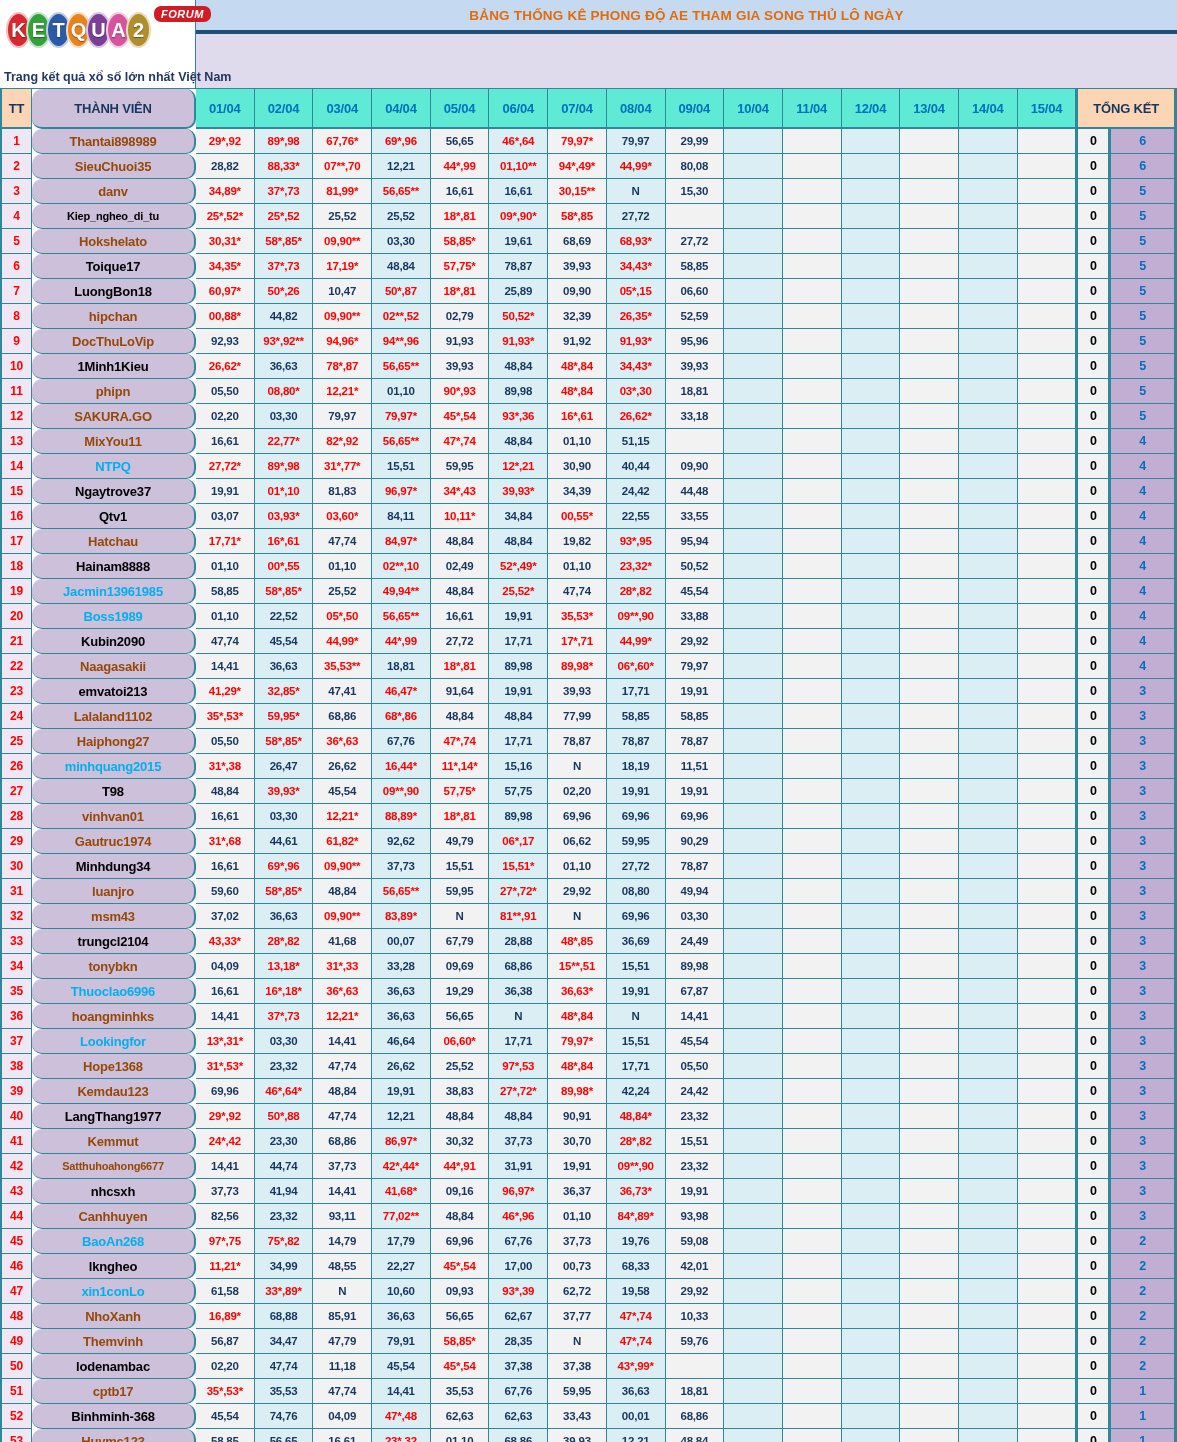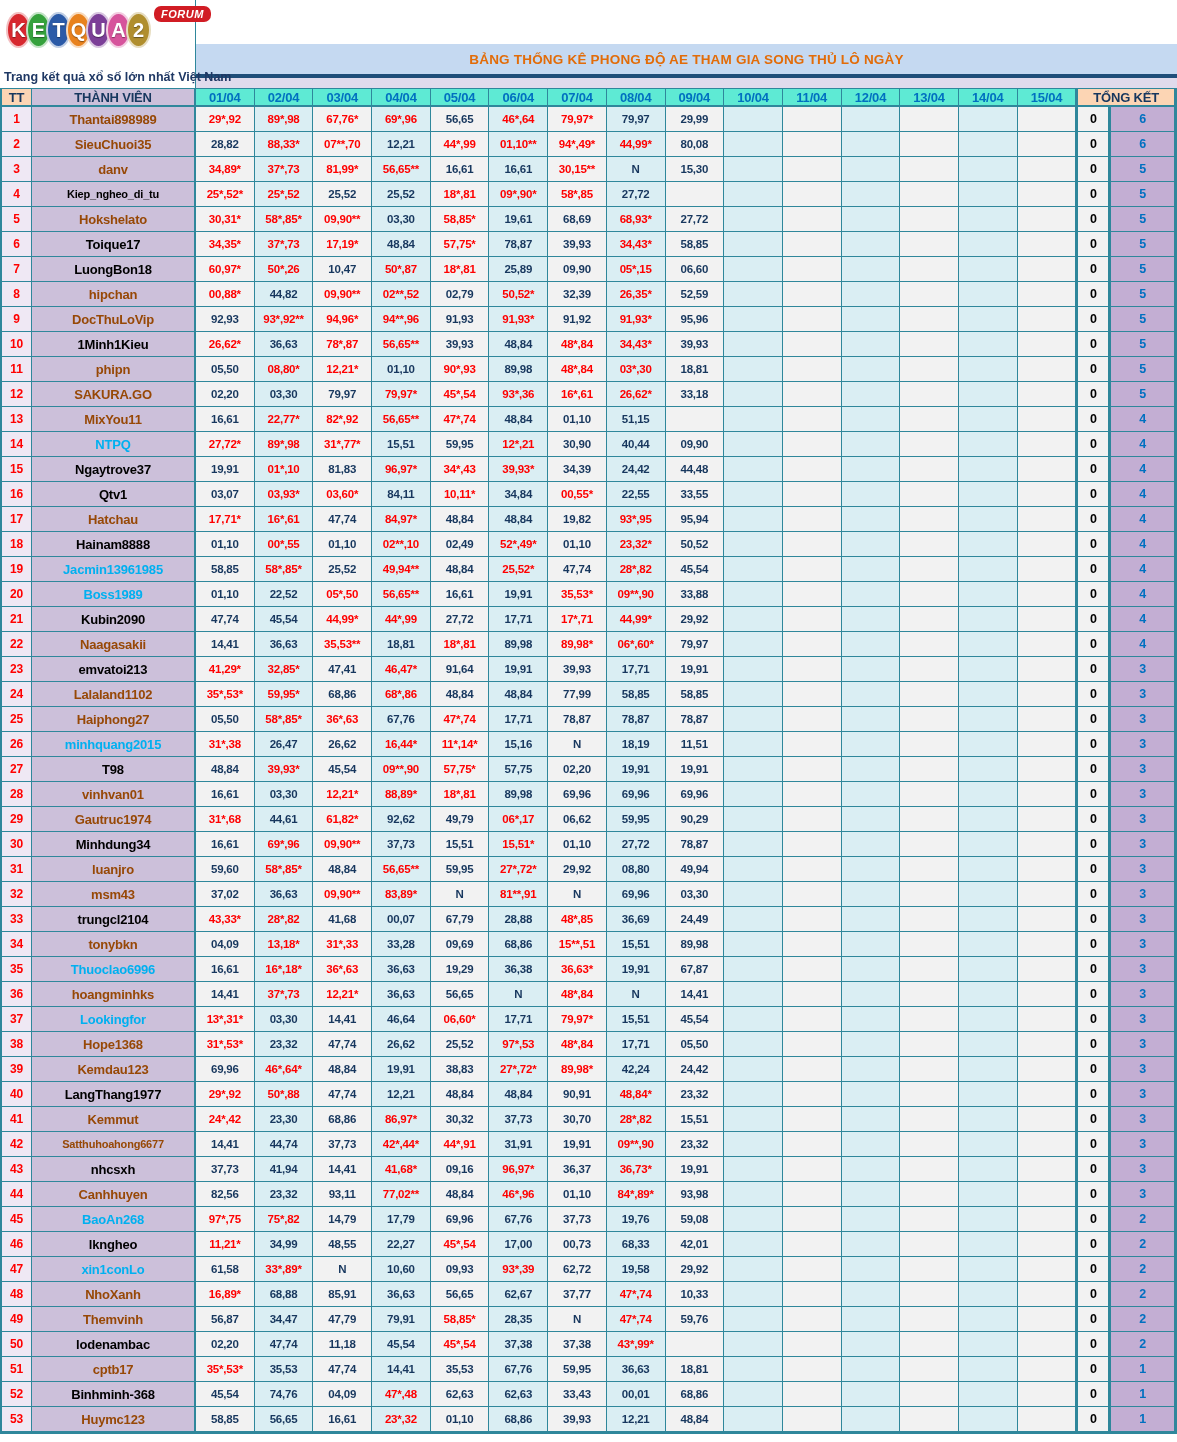--- a/index.html
+++ b/index.html
@@ -31,43 +31,43 @@
   .logo-letters{display:flex;}
   .logo-letter{display:flex;align-items:center;justify-content:center;
     width:25px;height:36px;border-radius:50%;color:#fff;font-weight:bold;
     font-size:20px;margin-right:-5px;border:2px solid rgba(255,255,255,.7);
     text-shadow:0 1px 1px rgba(0,0,0,.4);}
   .forum-badge{background:#D11C24;color:#fff;font-style:italic;font-weight:bold;
     font-size:11px;padding:2px 7px;border-radius:7px;margin-left:8px;
     align-self:flex-start;letter-spacing:.5px;}
   .tagline{color:#1F3864;font-weight:bold;font-size:12.5px;margin-top:16px;
     white-space:nowrap;}
-  .title-area{flex:1;display:flex;flex-direction:column;margin-top:44px;}
+  .title-area{flex:1;display:flex;flex-direction:column;}
   .title-band{height:30px;background:var(--titleBg);color:var(--titleTx);
     font-weight:bold;font-size:13.5px;display:flex;align-items:center;
     justify-content:center;letter-spacing:.2px;}
   .divider{height:4px;background:#1F4E79;}
   .sub-band{flex:1;background:var(--bandBg);}
   
   .tbl{
     display:grid;
     grid-template-columns:30px 164px repeat(15,58.7px) 33px auto;
     border:2px solid var(--grid);
     border-top:1px solid var(--grid);
     width:1177px;
   }
   .c{display:flex;align-items:center;justify-content:center;
      border-right:1px solid var(--grid);border-bottom:1px solid var(--grid);
      height:25px;font-weight:bold;font-size:11.5px;letter-spacing:-0.2px;
      overflow:hidden;white-space:nowrap;}
-  .hh{height:18px;border-bottom-width:2px;font-size:13px;text-align:right;}
+  .hh{height:40px;border-bottom-width:2px;font-size:13px;text-align:right;}
   .ph{background:var(--peach);color:var(--navy);}
   .dh{background:#5eead4;color:var(--dateBlue);}
   .tt{background:var(--ttBg);color:var(--red);font-size:12px;}
-  .name{background:var(--nameBg);font-size:13px;border-right-width:2px;}
+  .name{background:var(--nameBg);font-size:13px;border-right-width:2px;border-radius:10px;}
   .name.small{font-size:11px;}
   .brown{color:#974806;} .black{color:#000000;} .cyan{color:#00B0F0;}
   .odd-col{background:var(--grayCol);}
   .even-col{background:var(--cyanCol);}
   .red{color:var(--red);} .navy{color:var(--navy);}
   .zero{background:var(--grayCol);color:#000;border-left:2px solid var(--grid);font-size:12.5px;}
   .total{background:var(--totalBg);color:var(--dateBlue);border-left:2px solid var(--grid);font-size:12.5px;}
   .span2{grid-column:span 2;border-left:2px solid var(--grid);}
   .ttc{border-left:1px solid var(--grid);margin-left:-1px;}
 </style>

